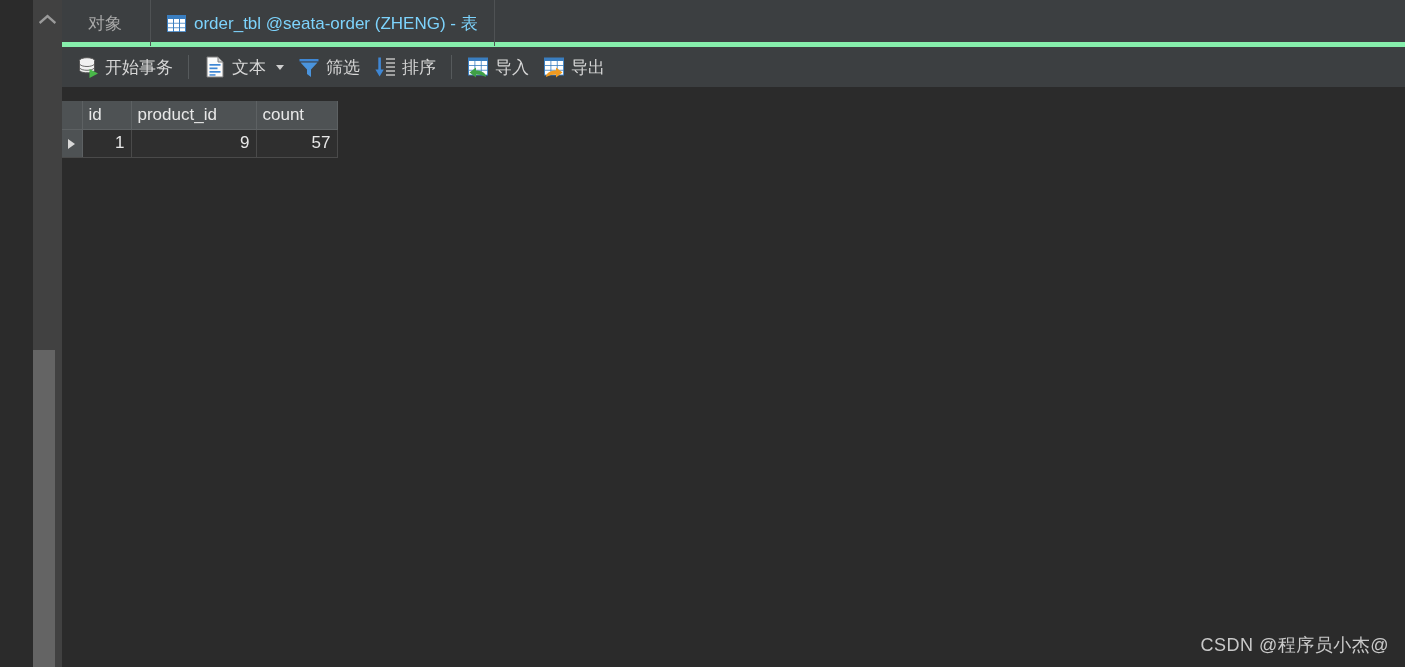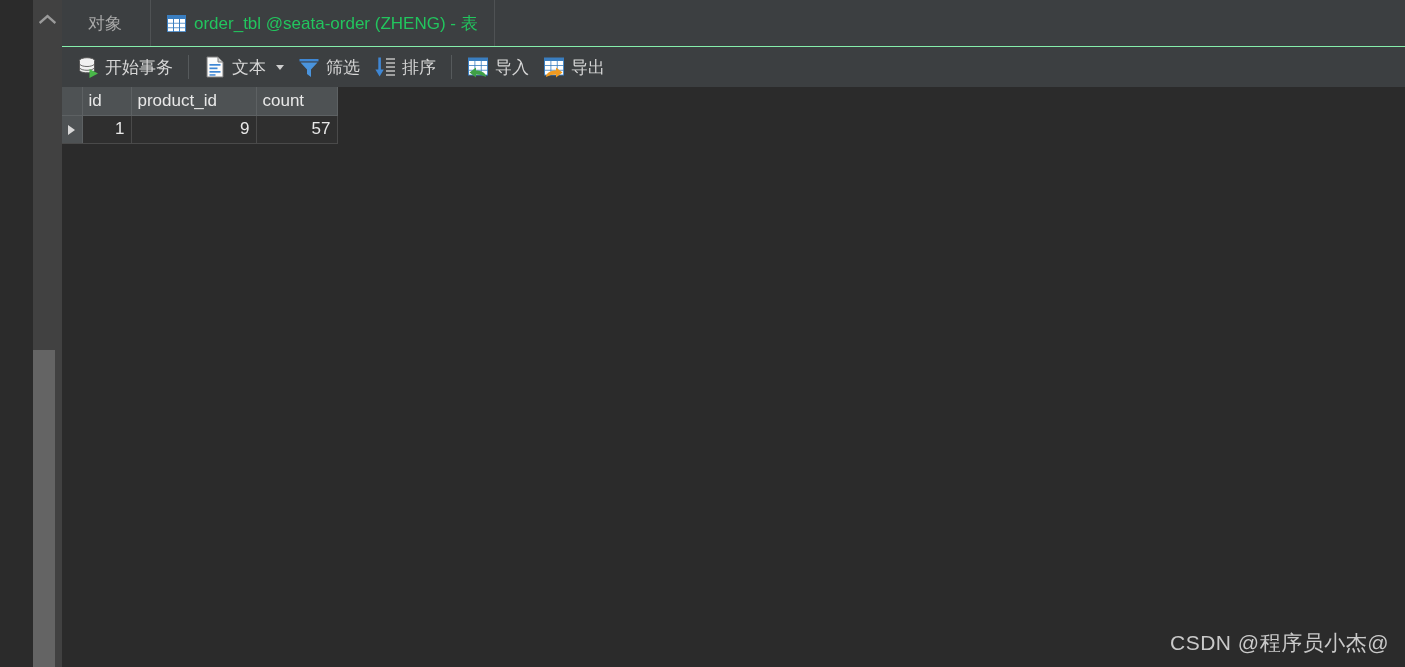--- a/index.html
+++ b/index.html
@@ -63,21 +63,21 @@
   }
 
   
   .tabbar {
     position: absolute;
     left: 62px;
     top: 0;
     width: 1343px;
     height: 47px;
     background: #3c3f41;
-    border-bottom: 1px solid #86efac;
+    border-bottom: 5px solid #86efac;
     box-sizing: border-box;
   }
   .tabbar-inner {
     position: relative;
     height: 46px;
     display: flex;
     align-items: stretch;
   }
   .tab {
     display: flex;
@@ -90,21 +90,21 @@
     color: #a2a2a2;
     white-space: nowrap;
     user-select: none;
   }
   .tab.object-tab {
     padding: 0 28px 0 26px;
     color: #a8a8a8;
     border-right: 1px solid #4f5254;
   }
   .tab.inactive {
-    color: #22c55e;
+    color: #7dd3fc;
     border-right: 1px solid #4f5254;
   }
   .tab.active {
     background: #4b4b4b;
     color: #eaeaea;
   }
   .tab-label { line-height: 1; }
 
   
   .tbl-icon {
@@ -158,21 +158,21 @@
     border-right: 4px solid transparent;
     border-top: 5px solid #cfcfcf;
     margin-left: 4px;
     flex: 0 0 auto;
   }
 
   
   .grid {
     position: absolute;
     left: 62px;
-    top: 87px;
+    top: 101px;
     background: transparent;
     font-size: 17px;
     user-select: none;
   }
   .grid table {
     border-collapse: collapse;
     table-layout: fixed;
   }
   .grid th, .grid td {
     height: 28px;
@@ -219,21 +219,21 @@
   .col-rowhdr { width: 20px; }
   .col-id     { width: 49px; }
   .col-pid    { width: 125px; }
   .col-count  { width: 81px; }
 
   
   .watermark {
     position: absolute;
     right: 16px;
     bottom: 10px;
-    font-size: 21px;
+    font-size: 18px;
     color: #c9c9c9;
     letter-spacing: 0.5px;
     user-select: none;
   }
 </style>
 </head>
 <body>
 
 <div class="window">
 

